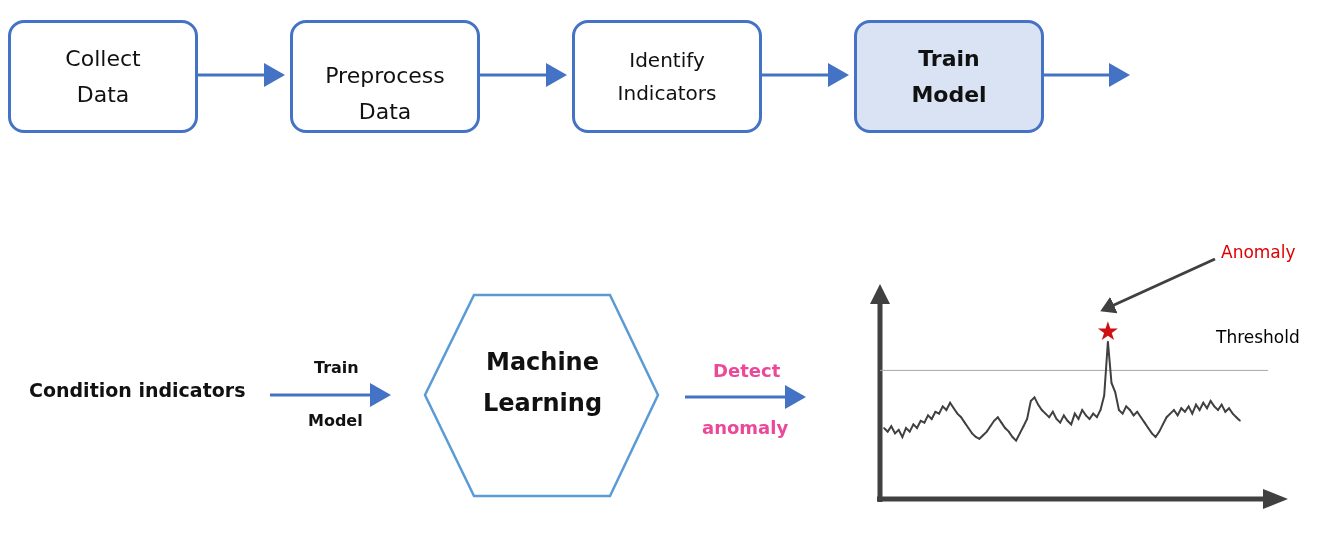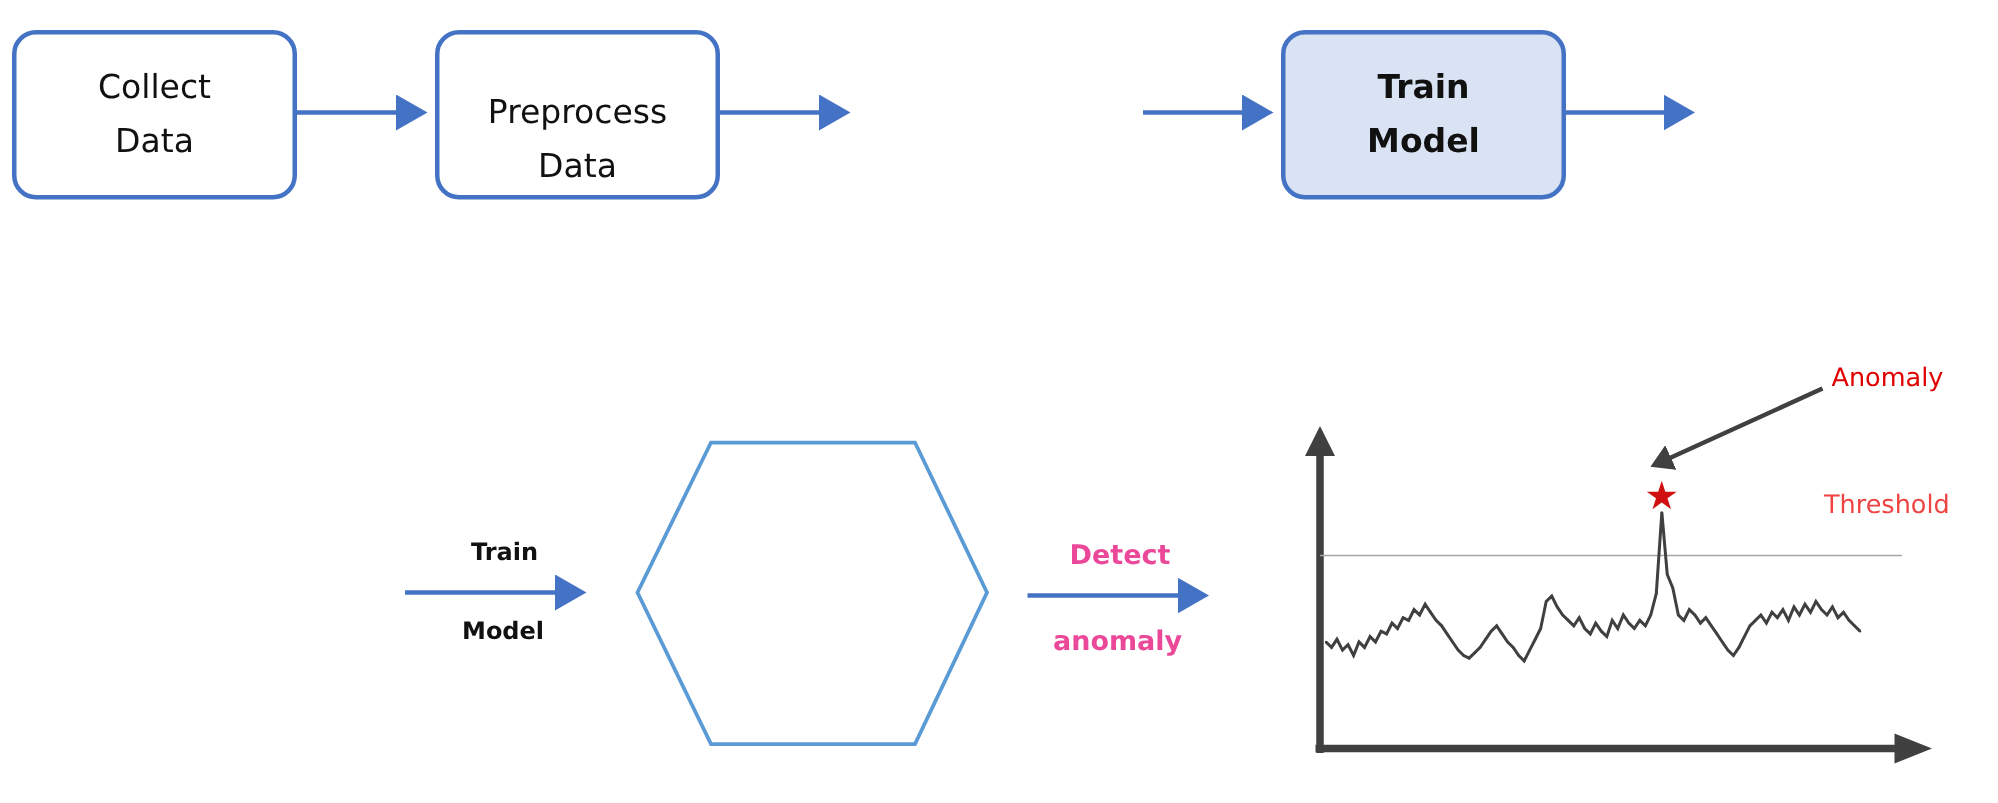--- a/index.html
+++ b/index.html
@@ -14,35 +14,39 @@
   .step .lbl { white-space:pre-line; }
   .step.small .lbl { font-size:20px; line-height:33px; }
   svg { position:absolute; left:0; top:0; }
   .txt { position:absolute; white-space:nowrap; }
   .ci { left:29px; top:367px; font-size:19px; font-weight:bold; color:#111; }
   .tm { font-size:16px; font-weight:bold; color:#111; }
   .ml { left:430px; top:330px; width:225px; text-align:center; font-size:24px; font-weight:bold;
         color:#111; line-height:41px; white-space:pre-line; }
   .da { font-size:18px; font-weight:bold; color:#ec4899; }
   .anom { left:1221px; top:230px; font-size:17px; color:#e00000; }
-  .thr { left:1216px; top:315px; font-size:17px; color:#ef4444; }
+  .thr { left:1216px; top:315px; font-size:17px; color:#000000; }
   .time { left:1265px; top:507px; font-size:16px; color:#a21caf;margin-top:26px; }
 </style>
 </head>
 <body>
 
 <div class="stage">
 
   <div class="step" style="left:8px;">
     <span class="lbl">Collect
 Data</span>
   </div>
   <div class="step" style="left:290px;align-items:flex-end;">
     <span class="lbl">Preprocess
 Data</span>
+  </div>
+  <div class="step small" style="left:572px;">
+    <span class="lbl">Identify
+Indicators</span>
   </div>
   <div class="step active" style="left:854px;">
     <span class="lbl">Train
 Model</span>
   </div>
 
   <svg width="1332" height="535">
     <defs>
       <marker id="ah" markerWidth="8" markerHeight="8" refX="6" refY="4" orient="auto" markerUnits="strokeWidth">
         <path d="M0,0 L7,4 L0,8 z" fill="#4472c4"></path>
@@ -169,21 +173,24 @@
         <circle cx="1232.659793814433" cy="401.6" r="0.8" fill="#404040"></circle>
         <circle cx="1236.3298969072166" cy="405.2" r="0.8" fill="#404040"></circle>
         <circle cx="1240" cy="408.8" r="0.8" fill="#404040"></circle>
       </g>
 
     <text id="anom-star" x="1107.8762886597938" y="327.6" text-anchor="middle" font-size="26" fill="#d01010" font-family="DejaVu Sans, sans-serif">★</text>
 
     <line x1="1215" y1="247" x2="1103" y2="298" stroke="#404040" stroke-width="3" marker-end="url(#ahg)"></line>
   </svg>
 
+  <div class="txt ci">Condition indicators</div>
   <div class="txt tm" style="left:314px; top:346px;">Train</div>
   <div class="txt tm" style="left:308px; top:399px;">Model</div>
+  <div class="txt ml">Machine
+Learning</div>
   <div class="txt da" style="left:713px; top:348px;">Detect</div>
   <div class="txt da" style="left:702px; top:405px;">anomaly</div>
 
   <div class="txt anom">Anomaly</div>
   <div class="txt thr">Threshold</div>
   <div class="txt time">Time</div>
 </div>
 
 </body></html>

